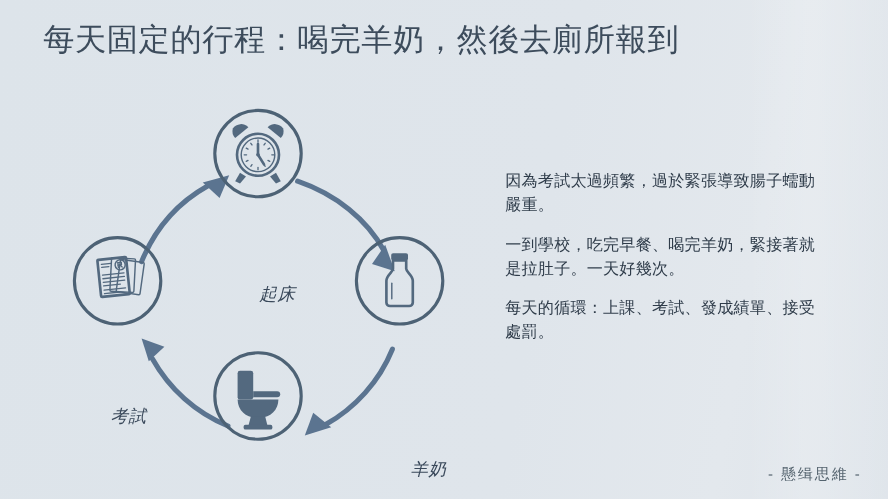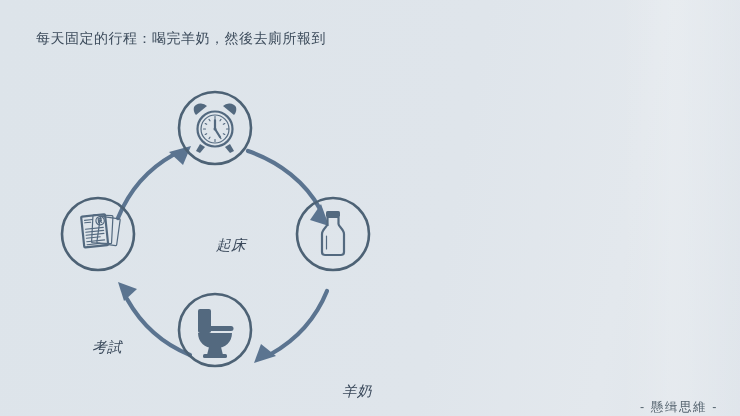--- a/index.html
+++ b/index.html
@@ -26,22 +26,22 @@
     top: 0;
     right: 0;
     width: 118px;
     height: 416px;
     background: linear-gradient(90deg, rgba(255,255,255,0.00) 0%, rgba(255,255,255,0.18) 45%, rgba(255,255,255,0.05) 100%);
     pointer-events: none;
   }
   #title {
     position: absolute;
     left: 36px;
-    top: 30px;
-    font-size: 14px;
+    top: 16px;
+    font-size: 26px;
     letter-spacing: 0.5px;
     color: #3d4c5c;
     white-space: nowrap;
     font-family: Liberation Sans, sans-serif;
   }
   #diagram {
     position: absolute;
     left: 30px;
     top: 70px;
     width: 380px;
@@ -74,21 +74,21 @@
   }
   #body-text p {
     margin: 0 0 14px 0;
   }
   #body-text p:last-child {
     margin-bottom: 0;
   }
   #footer {
     position: absolute;
     right: 22px;
-    bottom: 0;
+    bottom: 12px;
     font-size: 12.5px;
     color: #55646f;
     letter-spacing: 1.6px;
     white-space: nowrap;
   }
 </style>
 </head>
 <body>
 
 <div id="slide">
@@ -227,16 +227,21 @@
         </g>
       </g>
     </svg>
 
     <div class="node-label" id="label-top">起床</div>
     <div class="node-label" id="label-right">羊奶</div>
 
     <div class="node-label" id="label-left">考試</div>
   </div>
 
+  <div id="body-text">
+    <p>因為考試太過頻繁，過於緊張導致腸子蠕動嚴重。</p>
+    <p>一到學校，吃完早餐、喝完羊奶，緊接著就是拉肚子。一天好幾次。</p>
+    <p>每天的循環：上課、考試、發成績單、接受處罰。</p>
+  </div>
 
   <div id="footer">- 懸缉思維 -</div>
 
 </div>
 
 </body></html>

